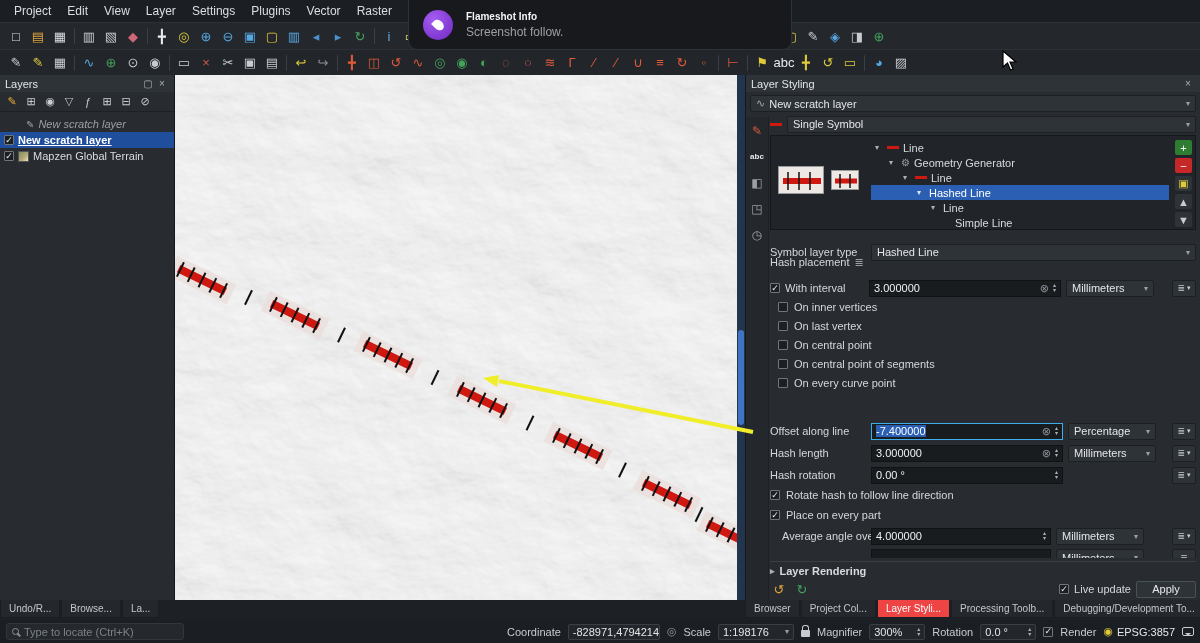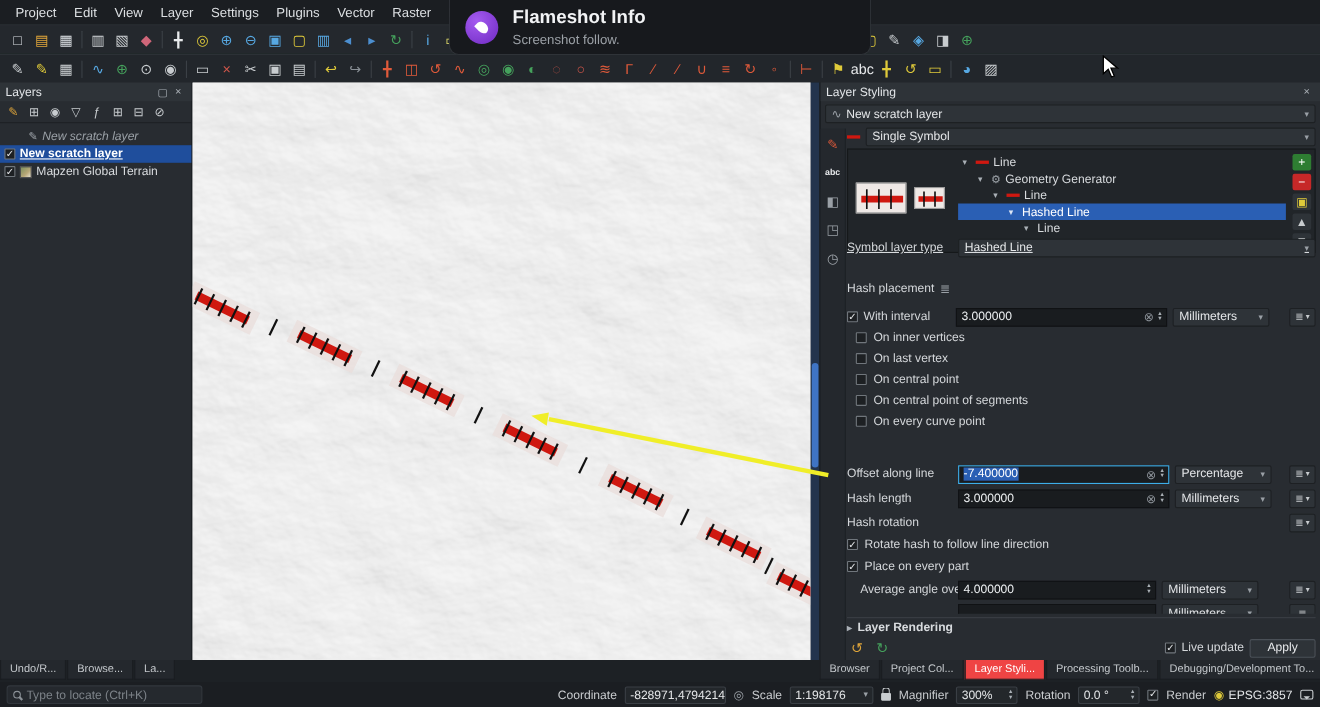--- a/index.html
+++ b/index.html
@@ -16,21 +16,21 @@
   #tb1 { top:22px; height:27px; }
   #tb2 { top:49px; height:26px; background:#22262b; }
   .tbtn { width:22px; height:21px; display:flex; align-items:center; justify-content:center; font-size:13px; border-radius:2px; cursor:default; flex:none; }
   .tbtn .g { pointer-events:none; }
   .toolbar [data-name="separator"] { width:1px; height:16px; background:#3b4046; margin:0 3px; }
 
   
   #toast { left:408px; top:0; width:384px; height:50px; background:#17191d; border:1px solid #2f3338; border-top:none; border-radius:0 0 9px 9px; display:flex; align-items:center; padding:0 14px; gap:13px; z-index:9; }
   .flame-badge { width:30px; height:30px; border-radius:50%; background:radial-gradient(circle at 35% 30%, #a55bf0, #6f2ac2); display:flex; align-items:center; justify-content:center; flex:none; }
   .flame { width:9px; height:12px; background:#fff; border-radius:0 50% 50% 50%; transform:rotate(-45deg); }
-  .toast-title { font-size:17px; font-weight:bold; color:#f2f3f5; }
+  .toast-title { font-size:10px; font-weight:bold; color:#f2f3f5; }
   .toast-msg { font-size:12px; color:#9ba0a6; margin-top:3px; }
 
   
   #layers-panel { left:0; top:75px; width:175px; height:525px; background:#282c31; border-right:1px solid #15181b; }
   .phead { height:17px; background:#2e3338; display:flex; align-items:center; padding:0 5px; font-size:11px; color:#e2e5e8; }
   .phead .sp { flex:1; }
   .phead .pico { width:14px; text-align:center; font-size:10px; color:#aab0b6; cursor:default; }
   .ltb { display:flex; align-items:center; height:20px; padding:0 3px; gap:1px; border-bottom:1px solid #1d2125; }
   .ltb .tbtn { width:18px; height:17px; font-size:11px; }
   .lrow { display:flex; align-items:center; height:16px; gap:4px; padding:0 4px; font-size:11px; }
@@ -672,21 +672,21 @@
           </div>
           <div class="treebtn" data-name="move-up-button" style="color: rgb(200, 204, 207);">
             <span class="g">▲</span>
           </div>
           <div class="treebtn" data-name="move-down-button" style="color: rgb(200, 204, 207);">
             <span class="g">▼</span>
           </div>
       </div>
     </div>
 
-    <div class="srow" style="top:141px;text-decoration:underline;">
+    <div class="srow" style="top:168px;">
       <span class="slabel" data-name="symbol-layer-type-label">Symbol layer type</span>
       <div class="combo" style="flex:1;" data-name="symbol-layer-type-selector">
         <span data-name="symbol-layer-type-value">Hashed Line</span>
         <span class="arrow" data-name="chevron-down-icon">▾</span>
       </div>
     </div>
 
     <div class="srow" style="top:178px;">
       <span class="slabel" style="width:auto;" data-name="hash-placement-label">Hash placement</span>
       <span style="color:#9aa0a6;" data-name="hash-placement-icon">≣</span>
@@ -781,20 +781,27 @@
       </div>
       <span style="flex:1;"></span>
       <div class="ovr" data-name="data-defined-override-button">
           <span data-name="override-icon">≣</span>
           <span style="font-size:7px;" data-name="chevron-down-icon">▾</span>
         </div>
     </div>
 
     <div class="srow" style="top:391px;">
       <span class="slabel" data-name="hash-rotation-label">Hash rotation</span>
+      <div class="spin" style="width:192px;" data-name="hash-rotation-spinbox">
+        <span class="val" data-name="hash-rotation-value">0.00 °</span>
+        <span class="arr">
+            <span data-name="spin-up-icon">▴</span>
+            <span data-name="spin-down-icon">▾</span>
+          </span>
+      </div>
       <span style="flex:1;"></span>
       <div class="ovr" data-name="data-defined-override-button">
           <span data-name="override-icon">≣</span>
           <span style="font-size:7px;" data-name="chevron-down-icon">▾</span>
         </div>
     </div>
 
     <div class="srow" style="top:413px;height:14px;gap:6px;">
       <span class="cb" data-name="rotate-follow-checkbox">✓</span>
       <span class="clabel" data-name="rotate-follow-label">Rotate hash to follow line direction</span>

